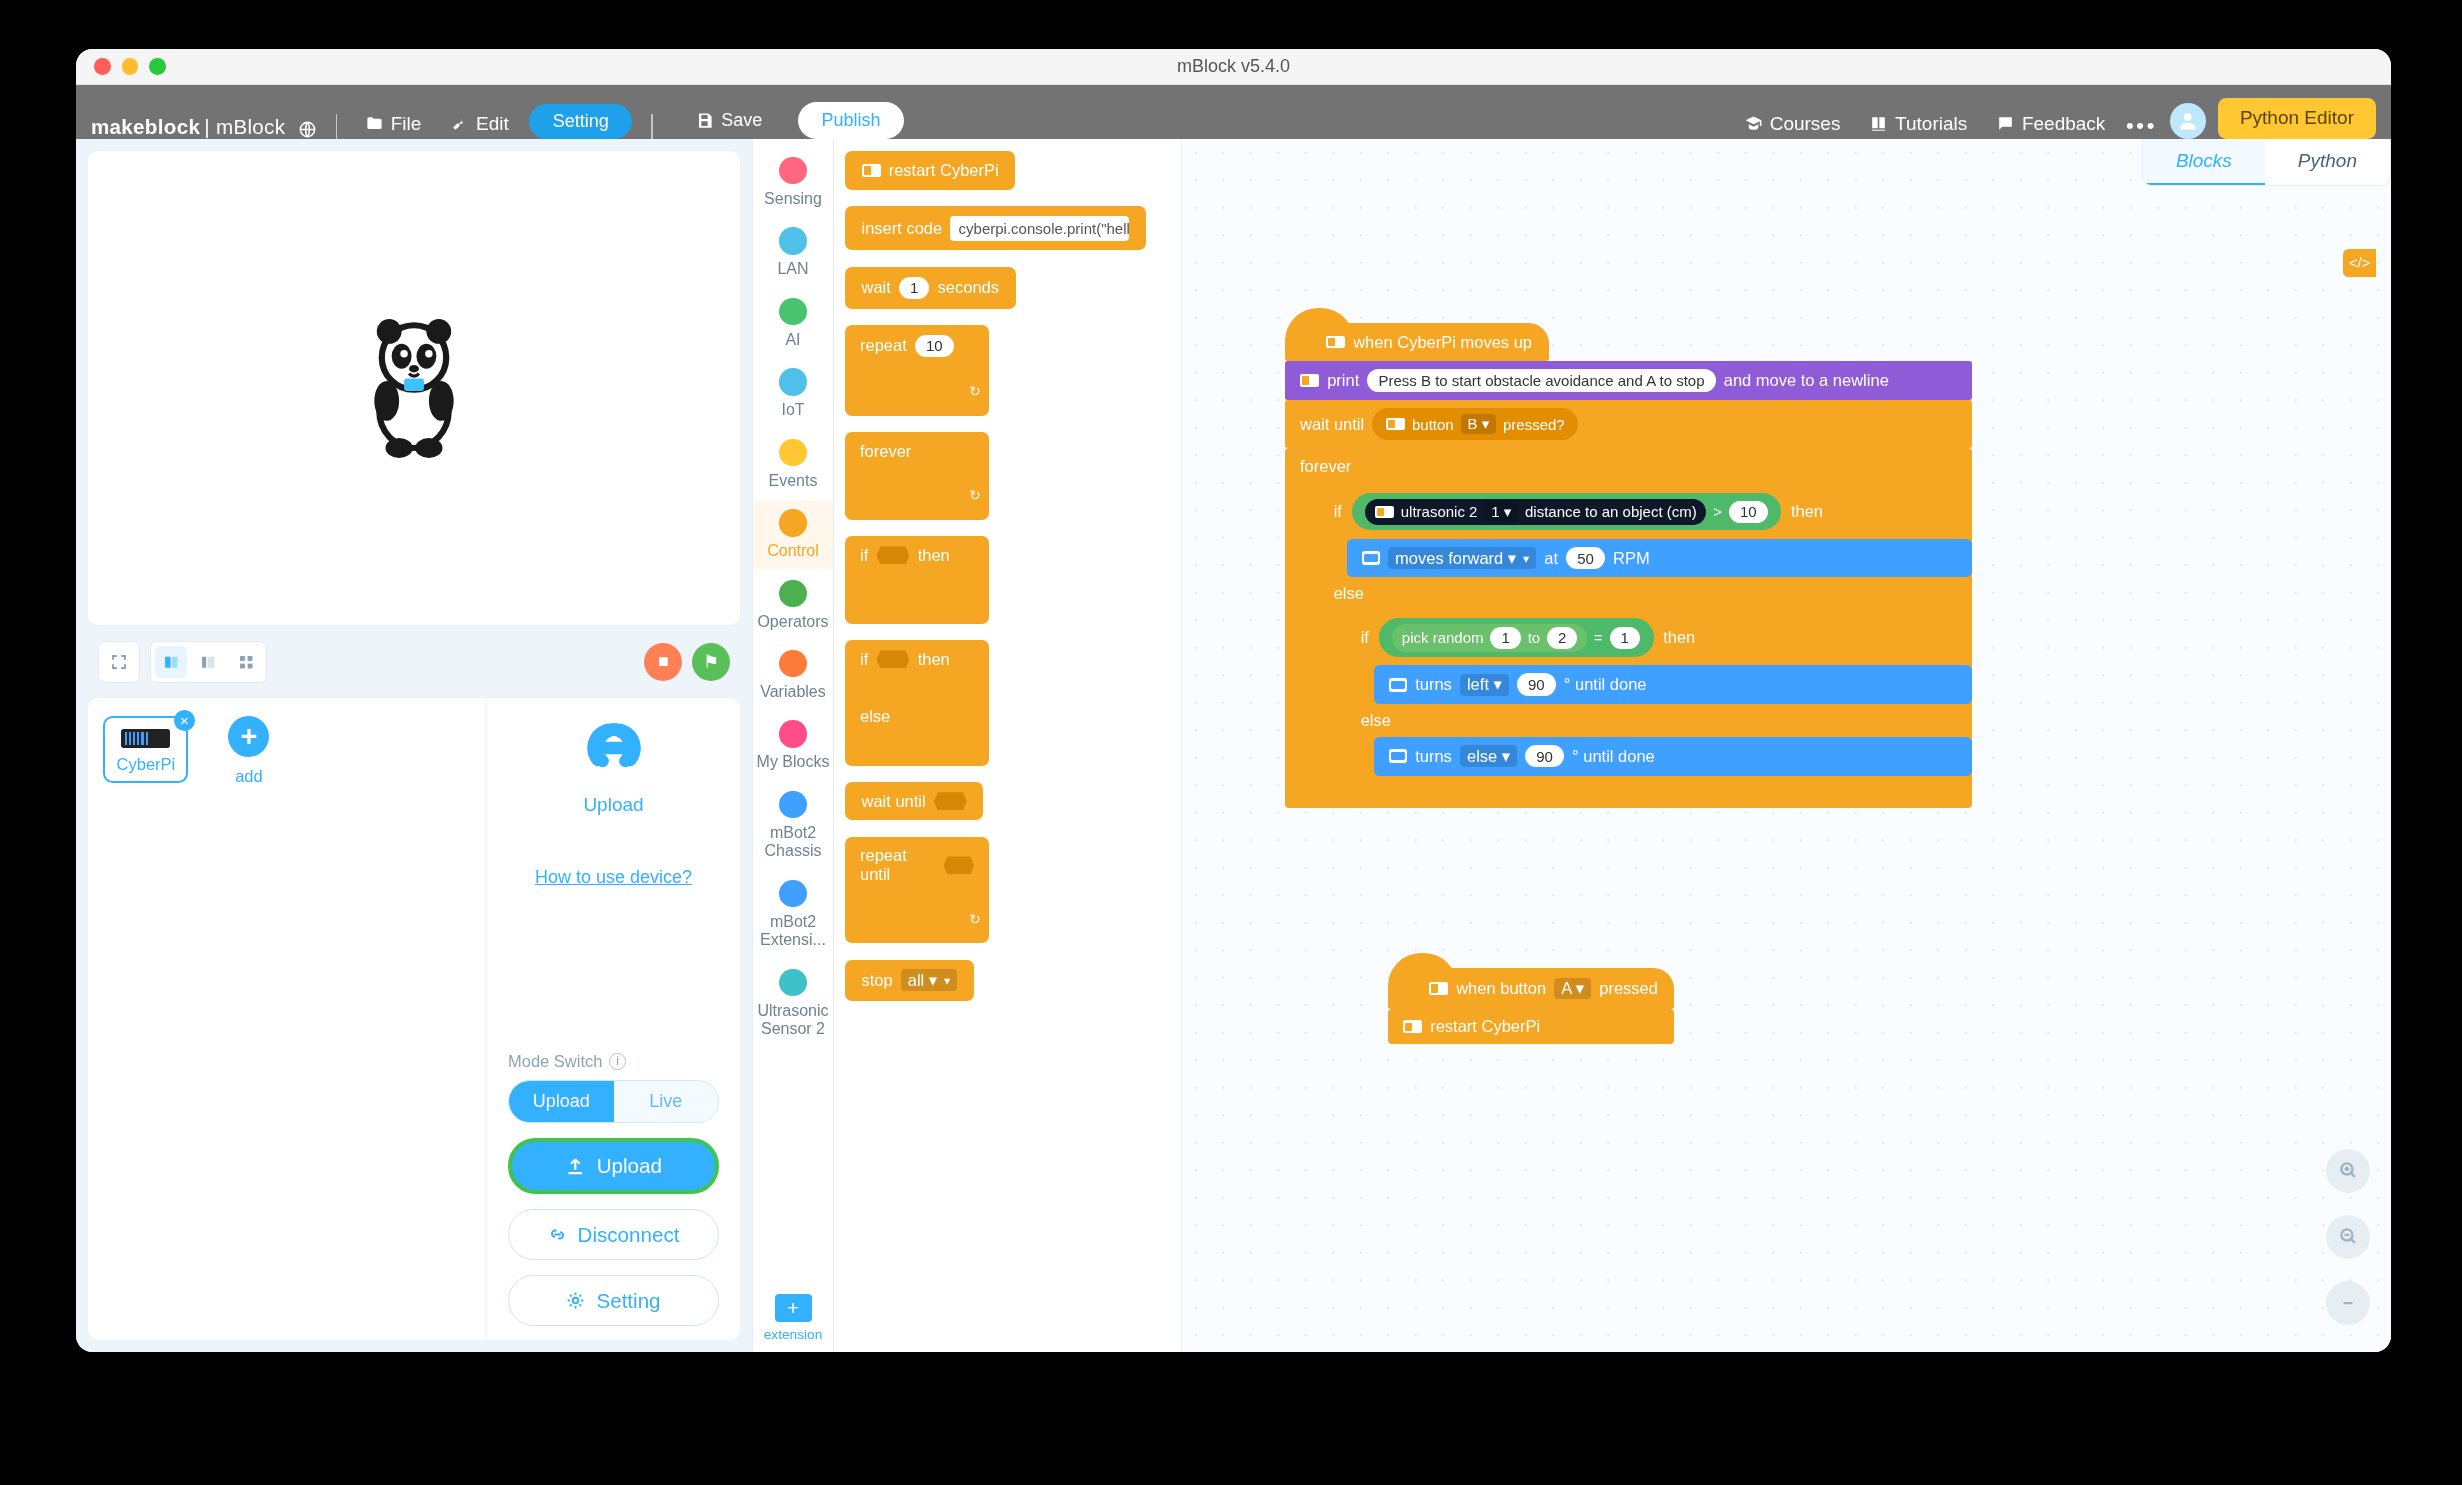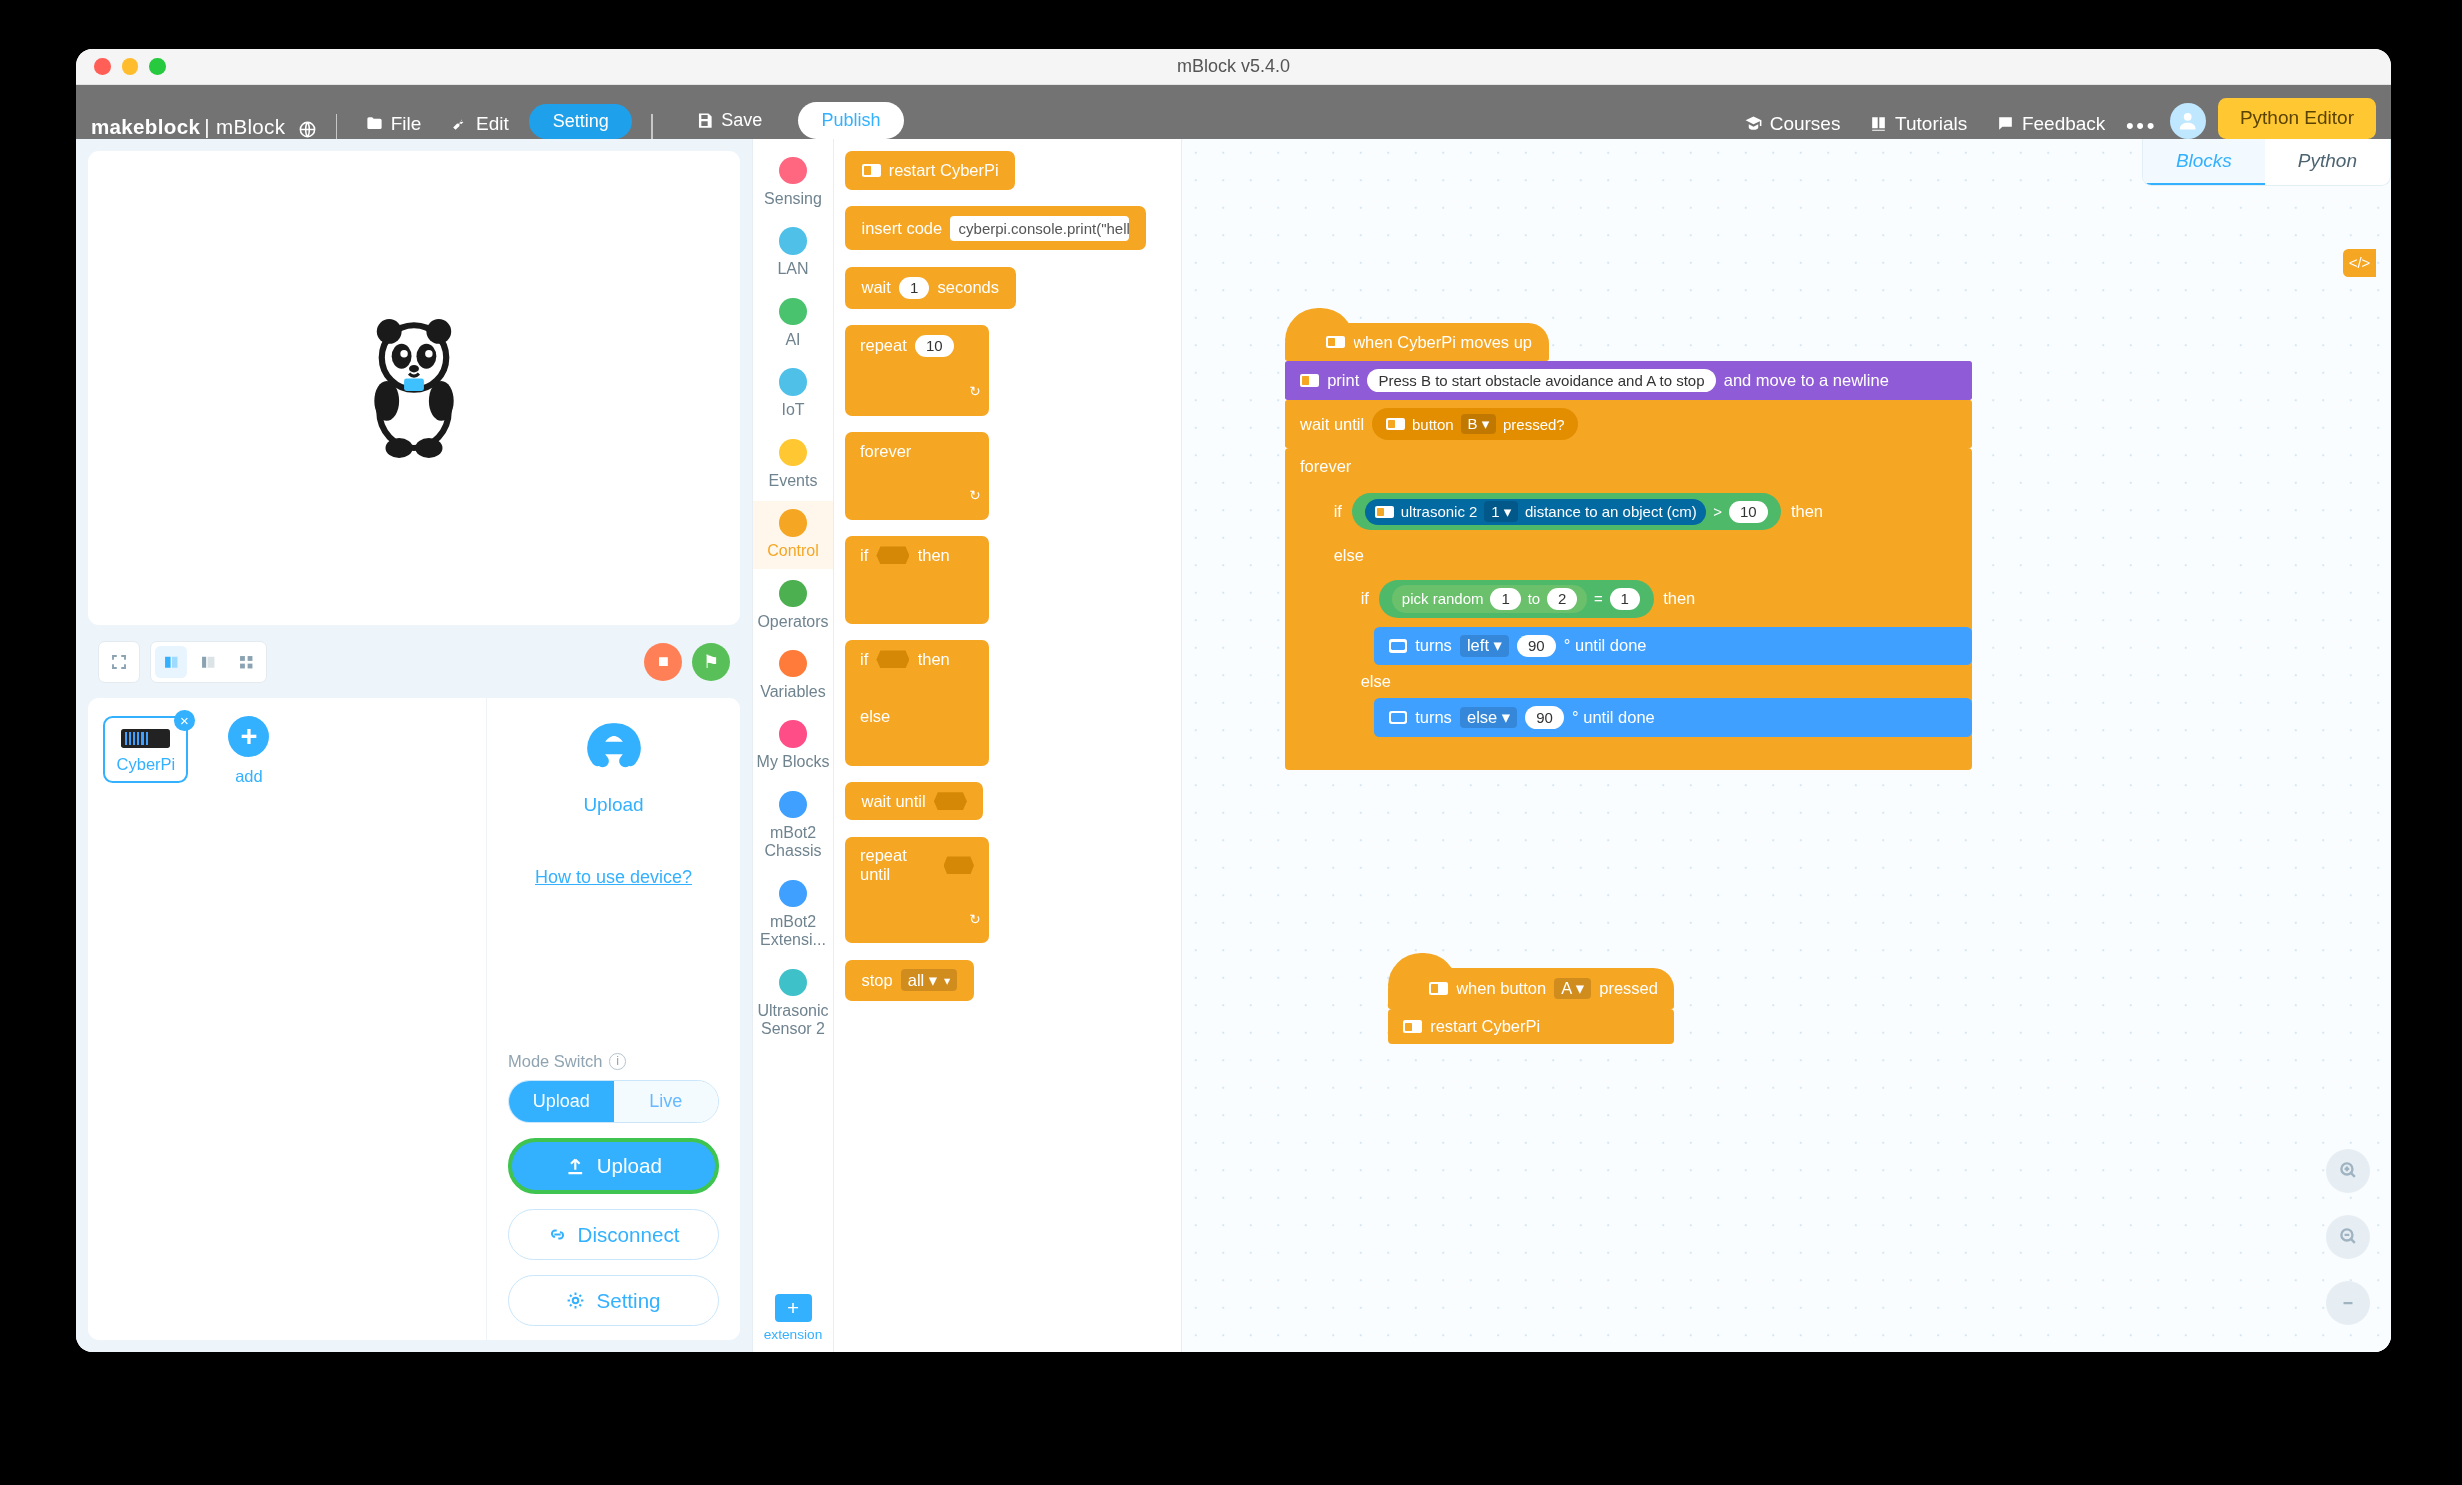--- a/index.html
+++ b/index.html
@@ -513,30 +513,39 @@
         </div>
 
         <div class="forever-wrap">
           <div class="forever-head">forever</div>
           <div class="inner">
 
             <div class="if-wrap">
               <div class="if-head">
                 <span>if</span>
                 <span class="cond-pill green">
-                  <span class="cond-pill" style="background:#0369a1;padding:2.7px 9.6px">
+                  <span class="cond-pill" style="background:#0f172a;padding:2.7px 9.6px">
                     <span class="dev-ic"></span>
                     <span>ultrasonic 2</span>
                     <span class="drop-sm">1 ▾</span>
                     <span>distance to an object (cm)</span>
                   </span>
                   <span>&gt;</span>
                   <span class="pill-in">10</span>
                 </span>
                 <span>then</span>
+              </div>
+              <div class="inner" style="margin-left:11px">
+                <div class="row-blk blue" style="border-radius:5.5px">
+                  <span class="robot-ic"></span>
+                  <span class="drop-sm tri-dn">moves forward ▾</span>
+                  <span>at</span>
+                  <span class="pill-in">50</span>
+                  <span>RPM</span>
+                </div>
               </div>
               <div class="else-row">else</div>
               <div class="inner" style="margin-left:11px">
 
                 <div class="if-wrap">
                   <div class="if-head">
                     <span>if</span>
                     <span class="cond-pill green">
                       <span class="cond-pill green2" style="padding:2.7px 9.6px">
                         <span>pick random</span>

